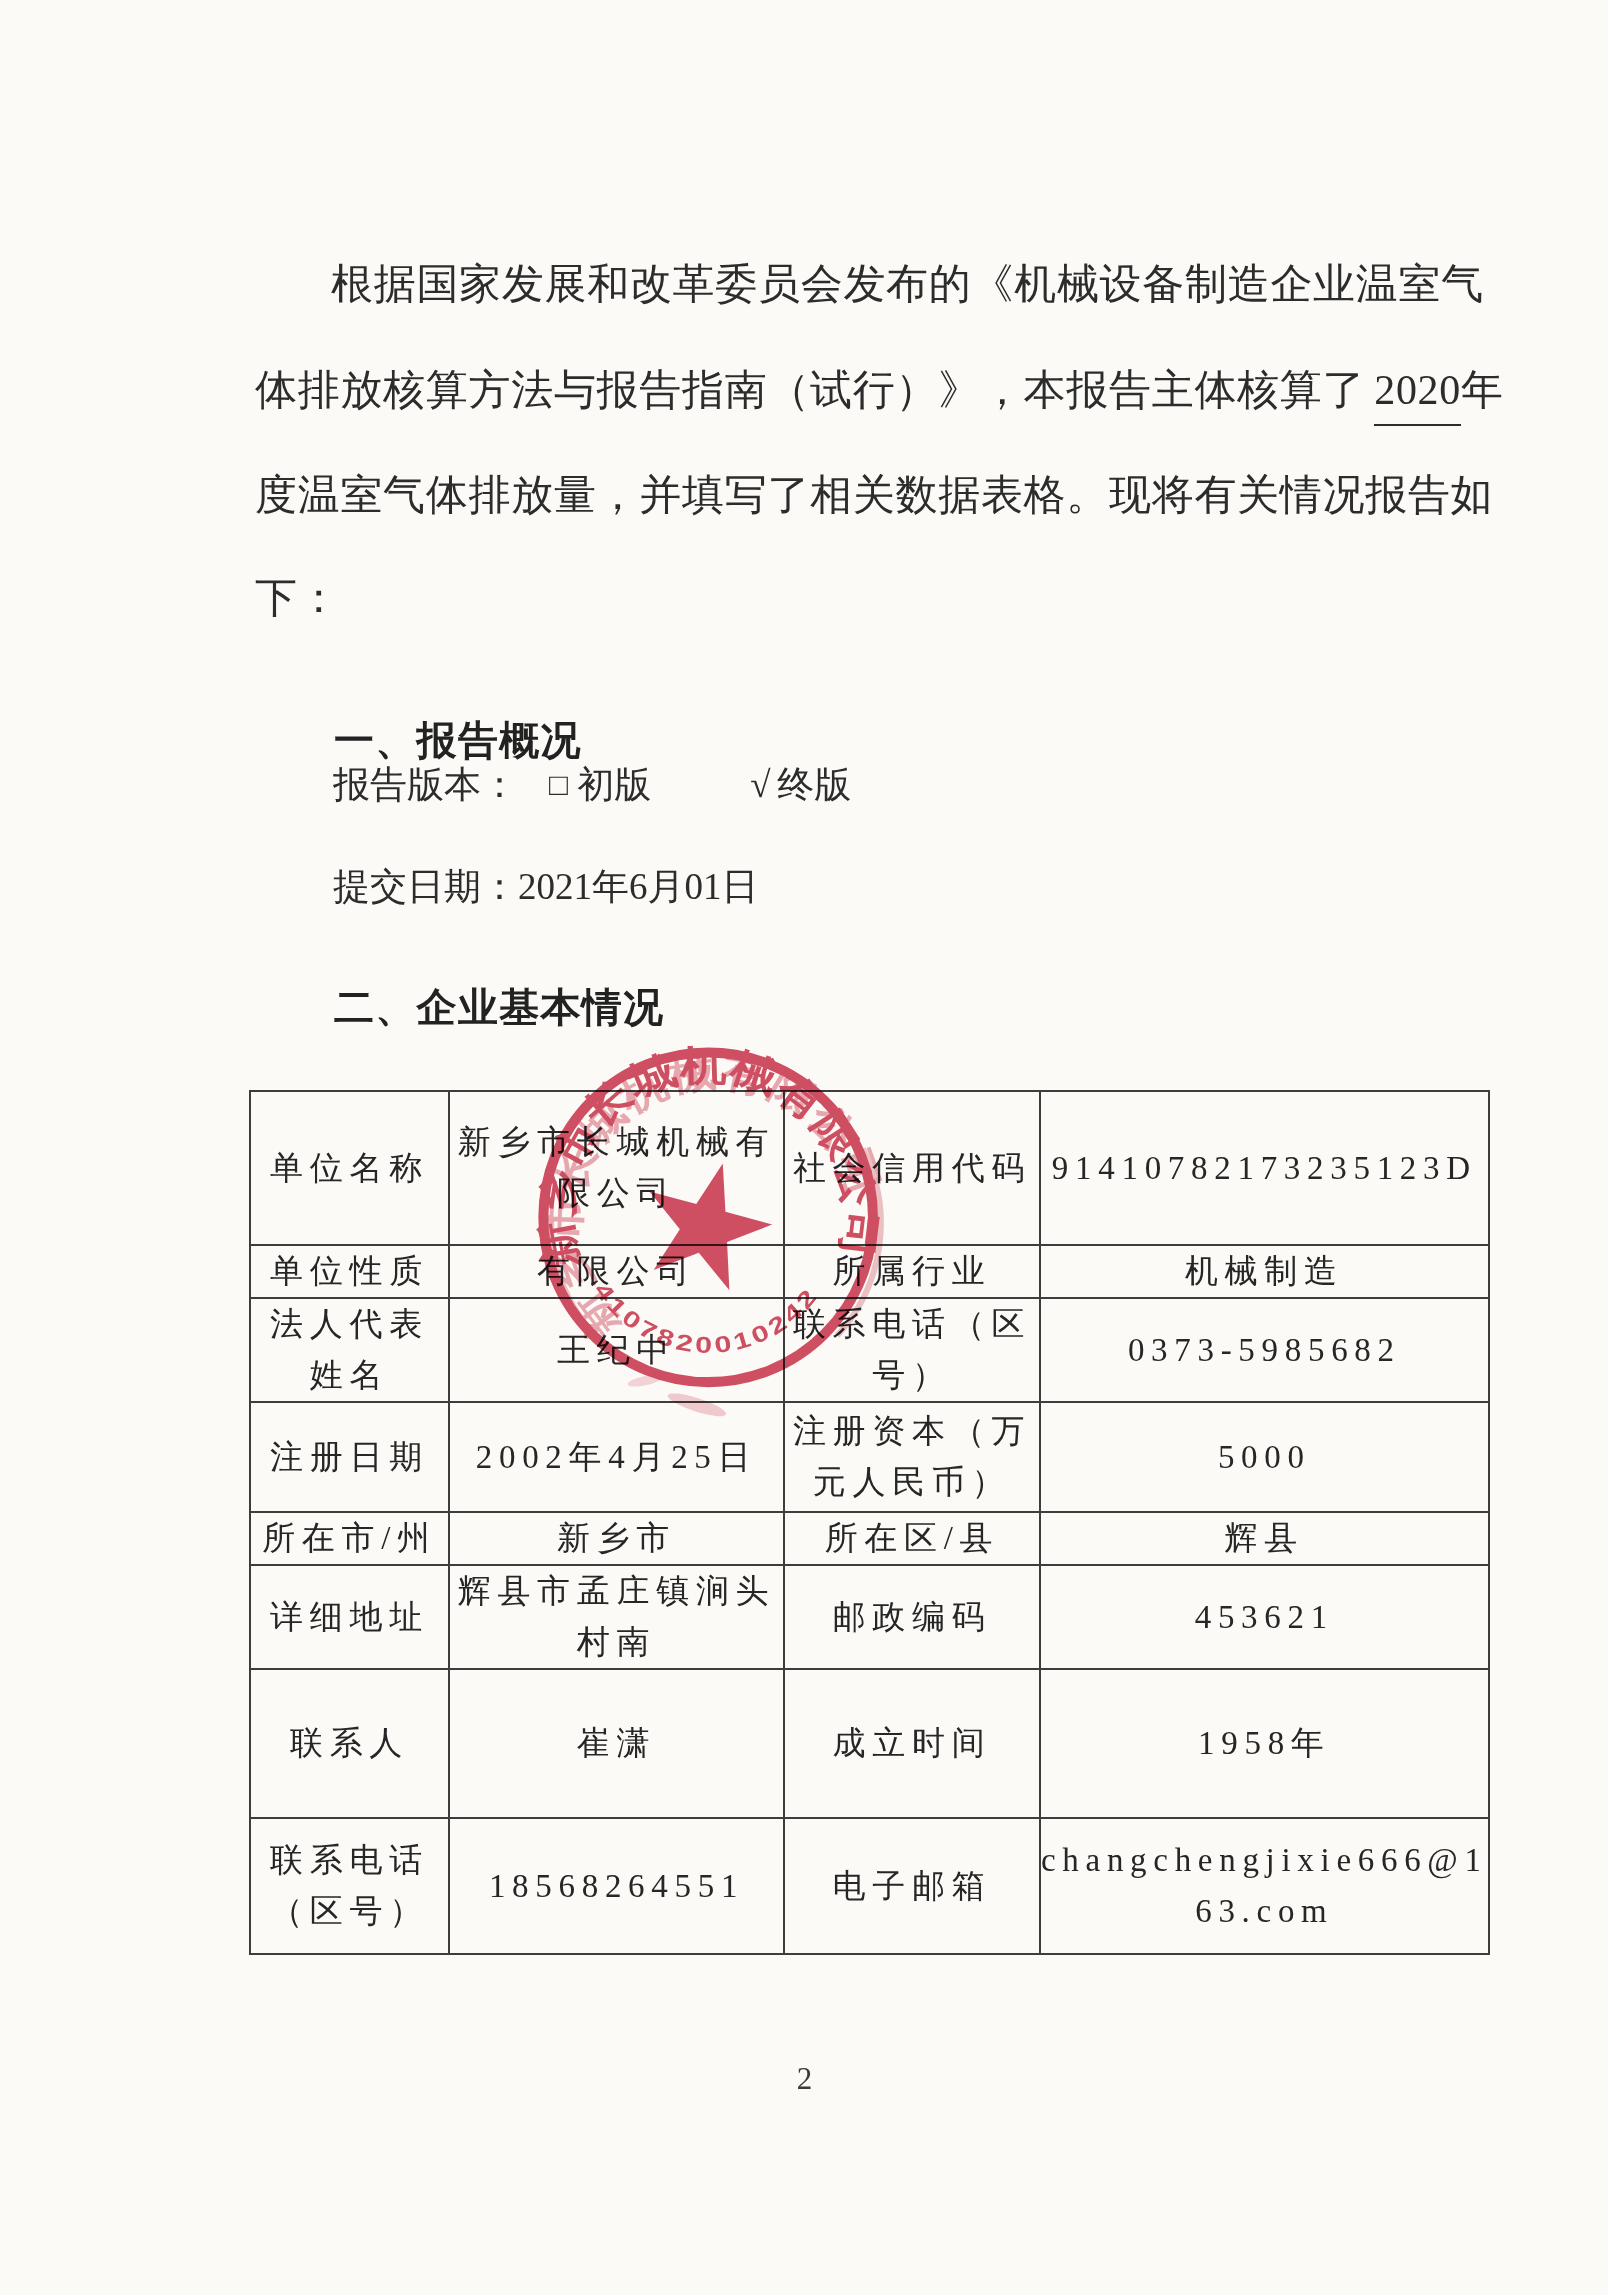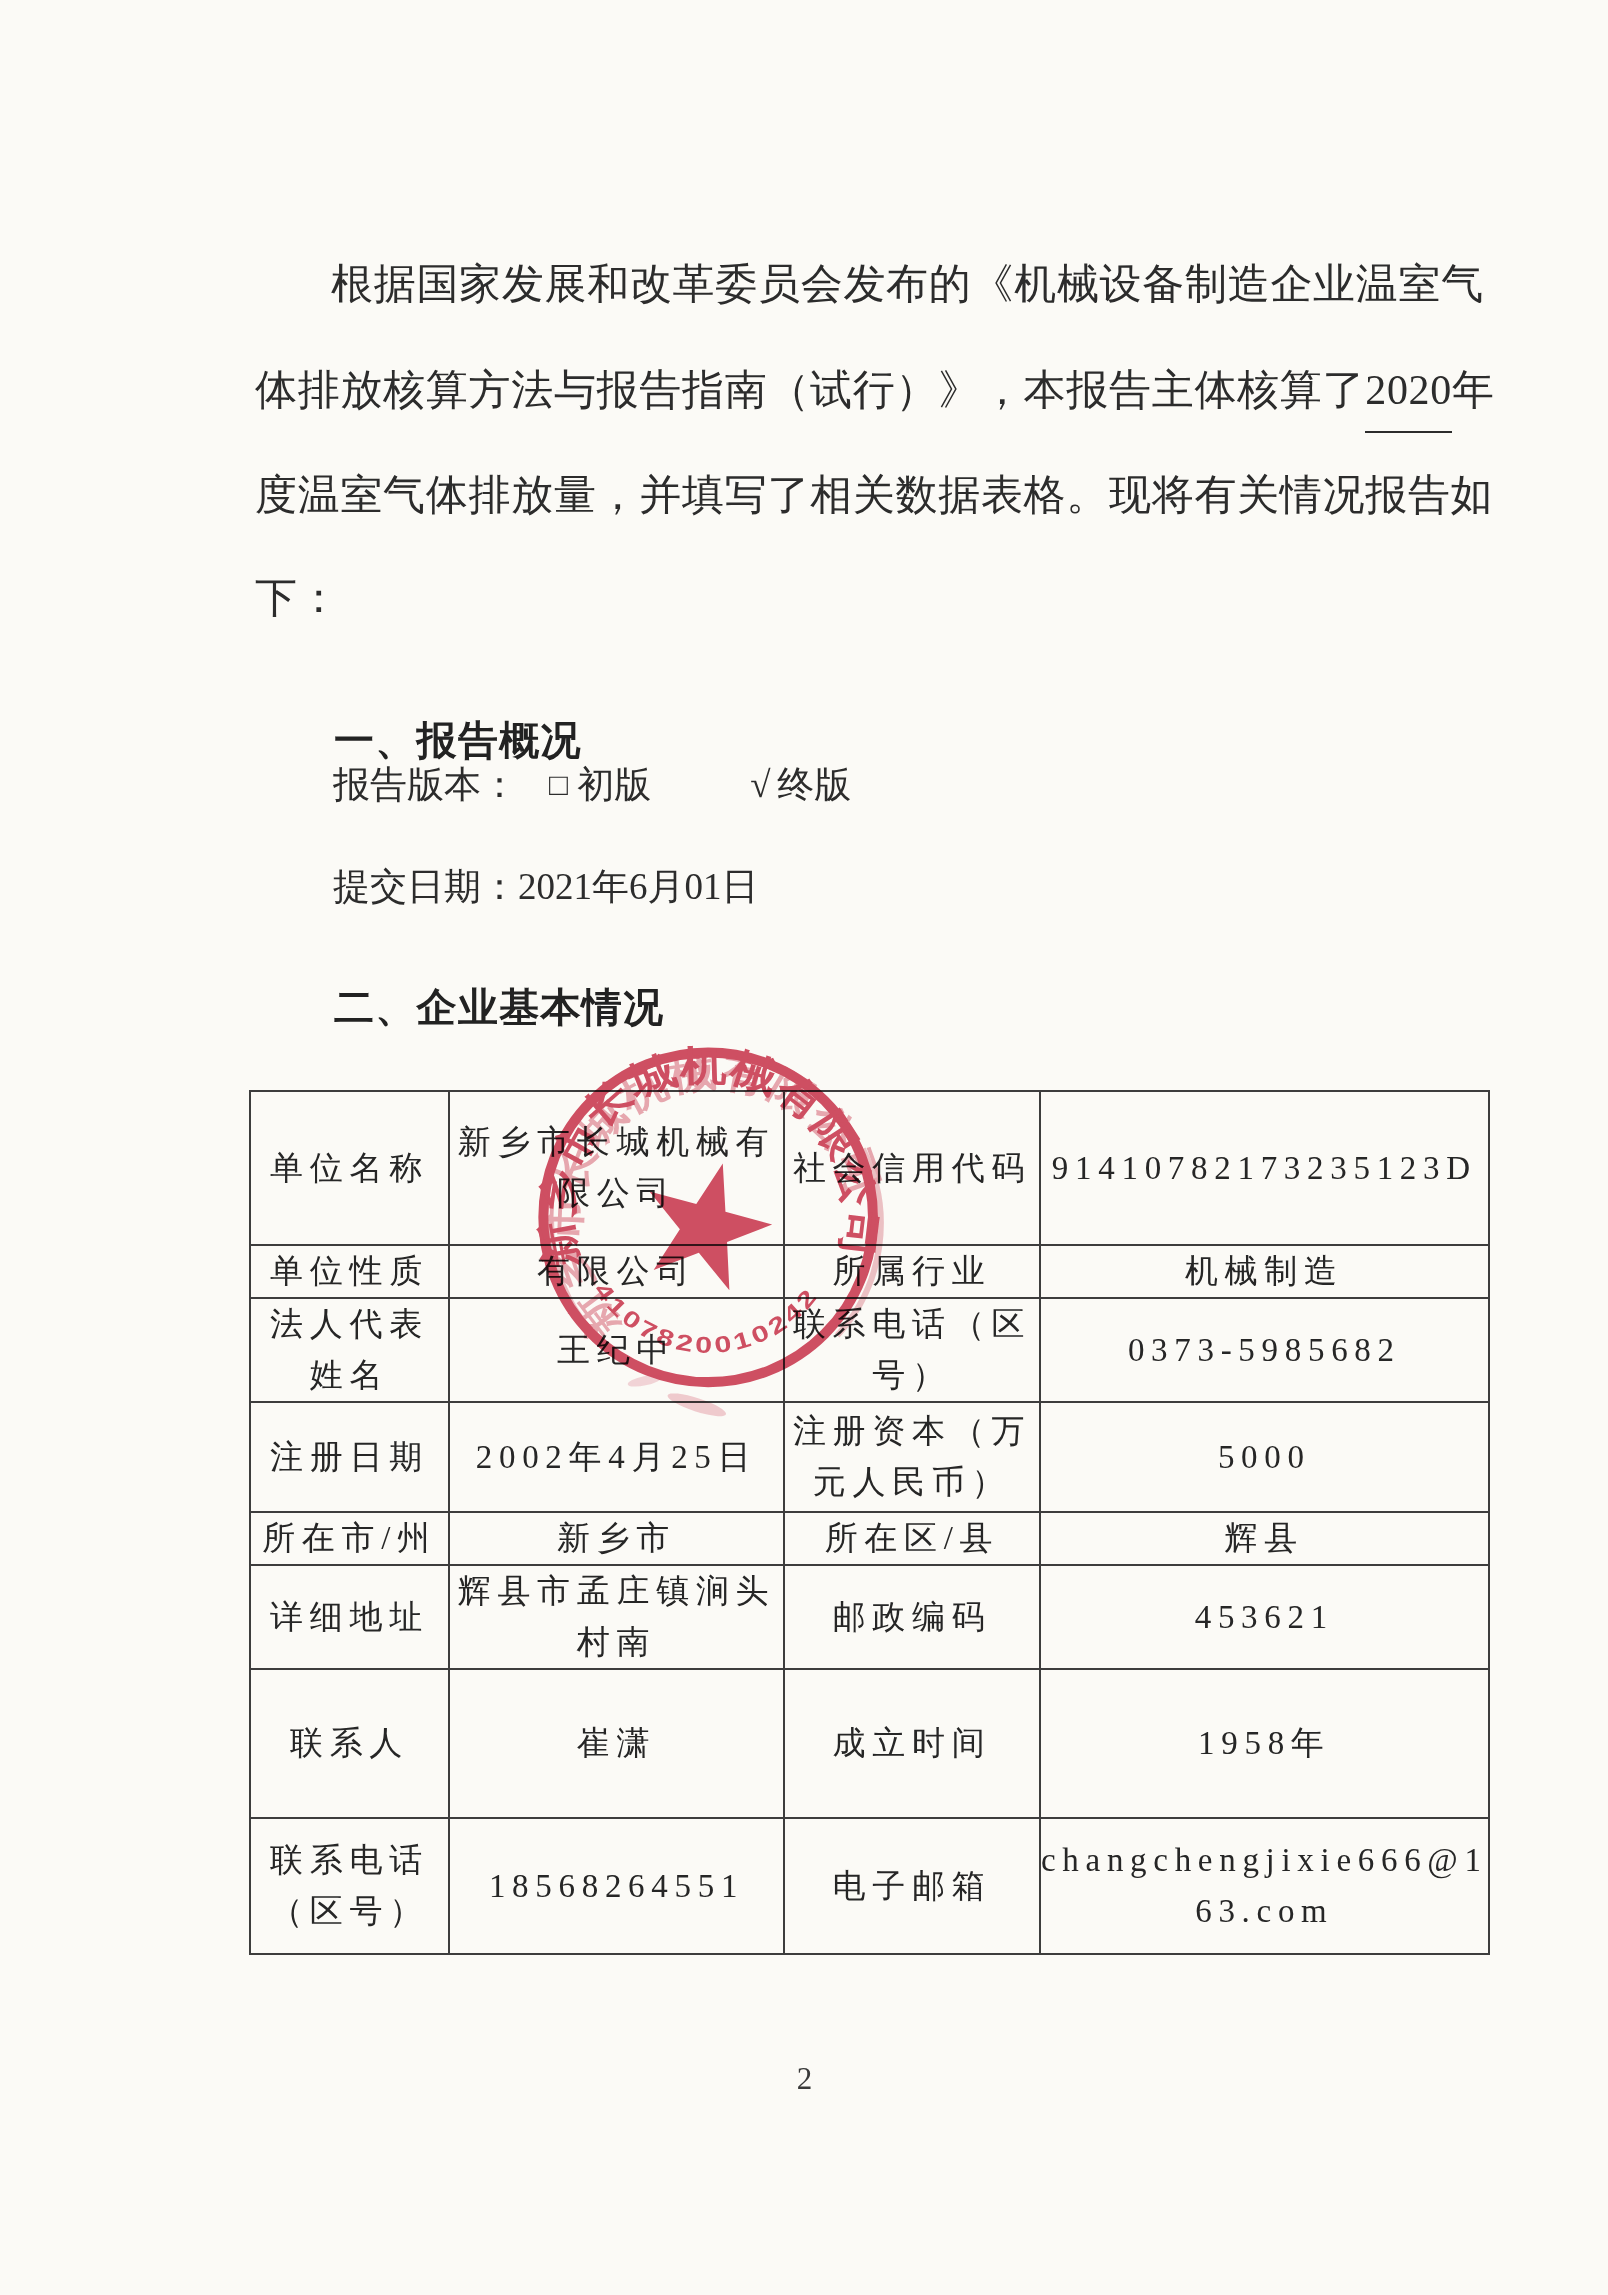--- a/index.html
+++ b/index.html
@@ -10,21 +10,21 @@
     color:#2c2c2c;
   }
   .pline{
     position:absolute; left:255px; width:1139px;
     font-size:42px; line-height:41px; letter-spacing:0.7px;
     text-align:justify; text-align-last:justify; text-justify:inter-character;
     white-space:nowrap;
   }
   .pline.indent{ padding-left:76px; width:1063px; }
   .pline.last{ text-align:left; text-align-last:left; width:auto; }
-  .u{ border-bottom:2.7px solid #2c2c2c; padding-bottom:18px; }
+  .u{ border-bottom:2.7px solid #2c2c2c; padding-bottom:11px;margin-left:9px; }
   .heading{
     position:absolute; left:334px;
     font-family:"Liberation Sans","DejaVu Sans",sans-serif;
     font-weight:700; font-size:40px; letter-spacing:1.3px; color:#222;
     white-space:nowrap;
   }
   .metaline{
     position:absolute; left:333px; font-size:37px; color:#2c2c2c; white-space:nowrap;
   }
   .cbox{ font-size:31px; margin-left:31px; position:relative; top:-2px;}

